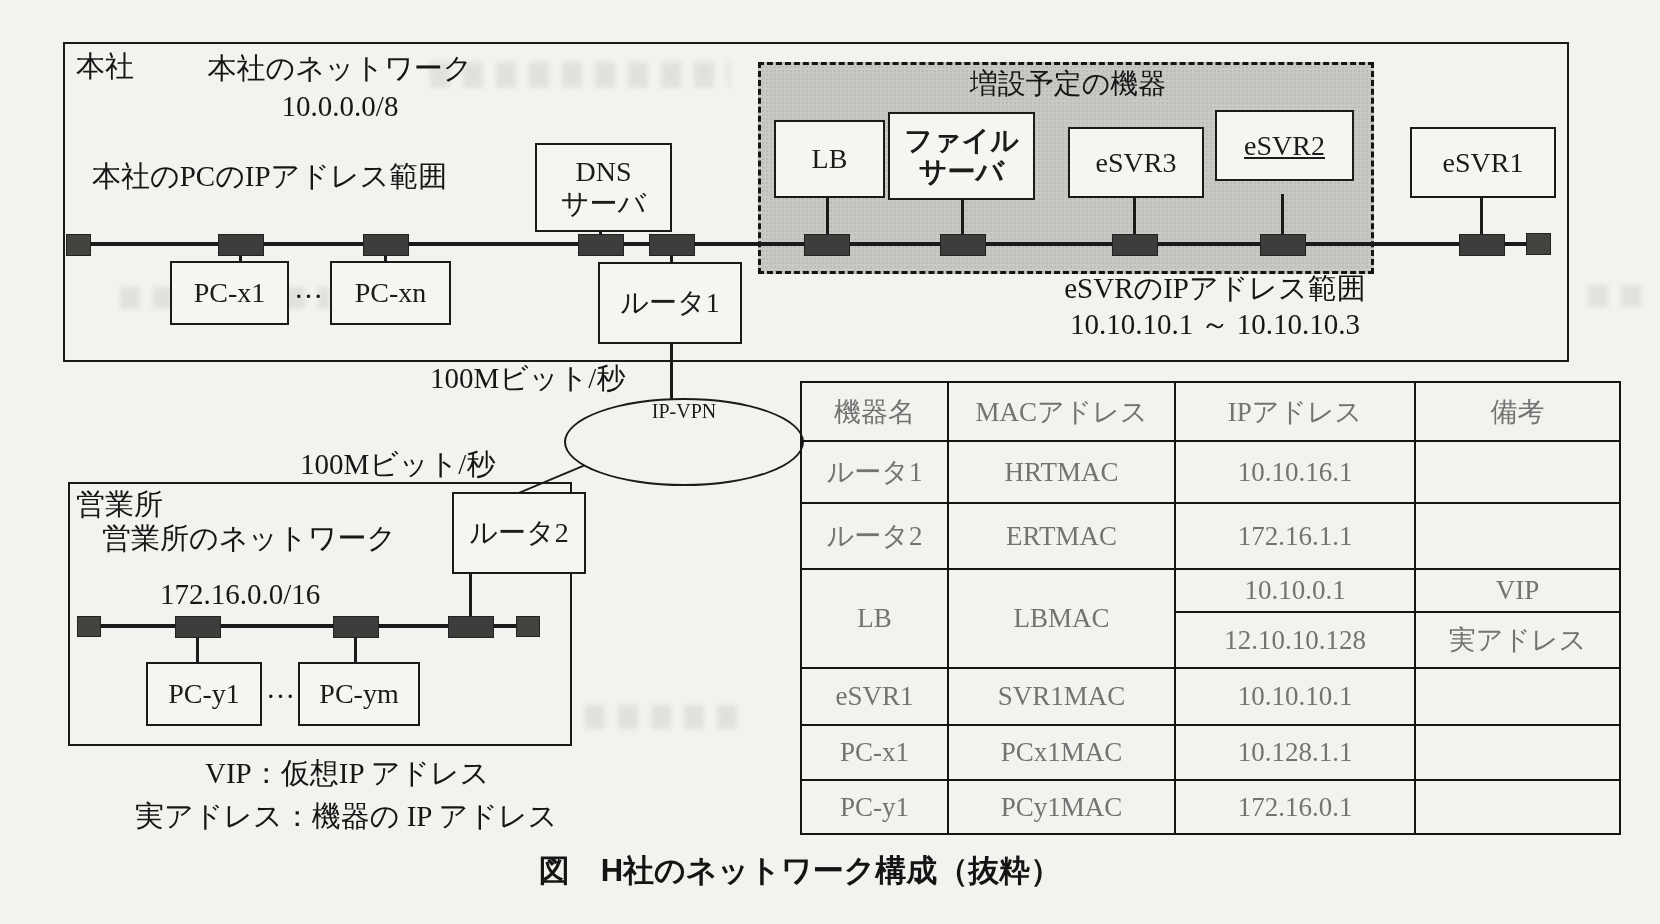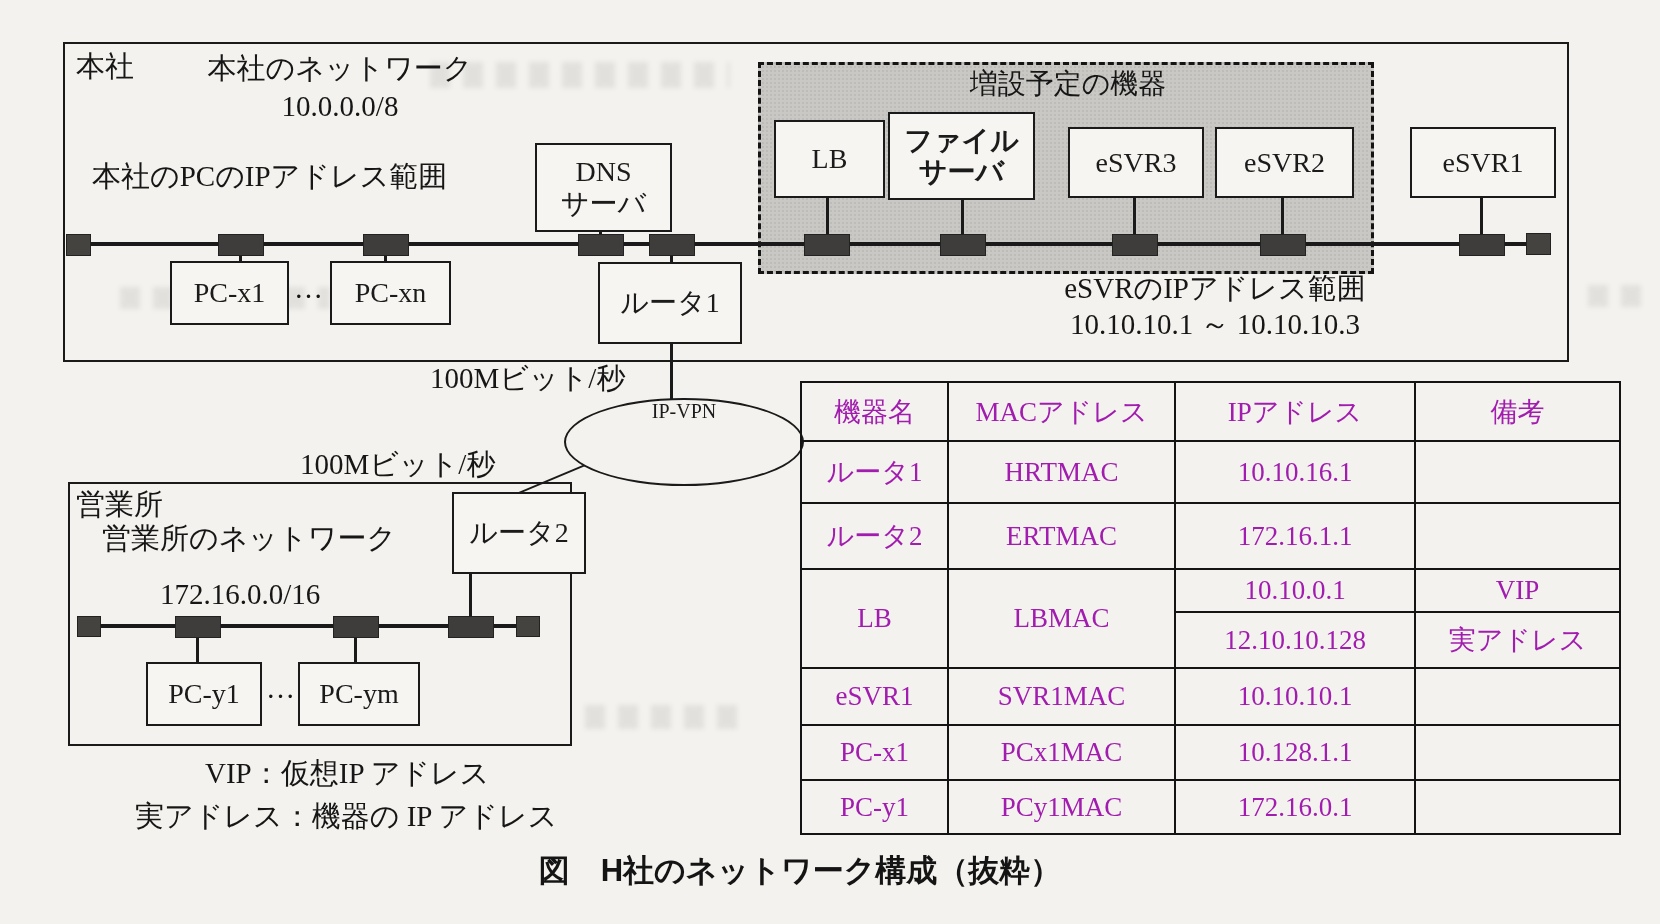--- a/index.html
+++ b/index.html
@@ -33,21 +33,21 @@
     display:flex; align-items:flex-start; justify-content:center;
     font-size:20px; background:#f3f2ee; z-index:2;
   }
   .diag{
     position:absolute; left:497px; top:501px; width:97px; height:0;
     border-top:2.5px solid #1a1a1a; transform:rotate(-22.8deg); transform-origin:0 0; z-index:1;
   }
   .figtable{
     position:absolute; left:800px; top:381px; width:819px;
     border-collapse:collapse; table-layout:fixed; z-index:4;
-    font-size:27px; color:#a21caf; background:transparent;
+    font-size:27px; color:#737373; background:transparent;
   }
   .figtable td,.figtable th{
     border:2.5px solid #141414; text-align:center; vertical-align:middle;
     padding:0; font-weight:normal; overflow:hidden;
   }
   .caption{
     position:absolute; left:520px; top:850px; width:560px; text-align:center;
     font-family:"Liberation Sans","DejaVu Sans",sans-serif;
     font-weight:bold; font-size:31px; color:#141414; white-space:nowrap;
   }
@@ -118,21 +118,21 @@
   <div class="devbox" style="left:774px; top:120px; width:107px; height:74px;">
     <span>LB</span>
   </div>
   <div class="devbox" style="left:888px; top:112px; width:143px; height:84px;font-weight:bold;">
     <span>ファイル</span>
     <span>サーバ</span>
   </div>
   <div class="devbox" style="left:1068px; top:127px; width:132px; height:67px;">
     <span>eSVR3</span>
   </div>
-  <div class="devbox" style="left:1215px; top:127px; width:135px; height:67px;">
+  <div class="devbox" style="left:1215px; top:110px; width:135px; height:67px;text-decoration:underline;">
     <span>eSVR2</span>
   </div>
   <div class="devbox" style="left:1410px; top:127px; width:142px; height:67px;">
     <span>eSVR1</span>
   </div>
 
   <div class="lbl ctr" style="left:1000px; top:272px; width:430px;">eSVRのIPアドレス範囲</div>
   <div class="lbl ctr" style="left:1000px; top:308px; width:430px;">10.10.10.1 ～ 10.10.10.3</div>
 
   <div class="lbl" style="left:430px; top:362px;">100Mビット/秒</div>

